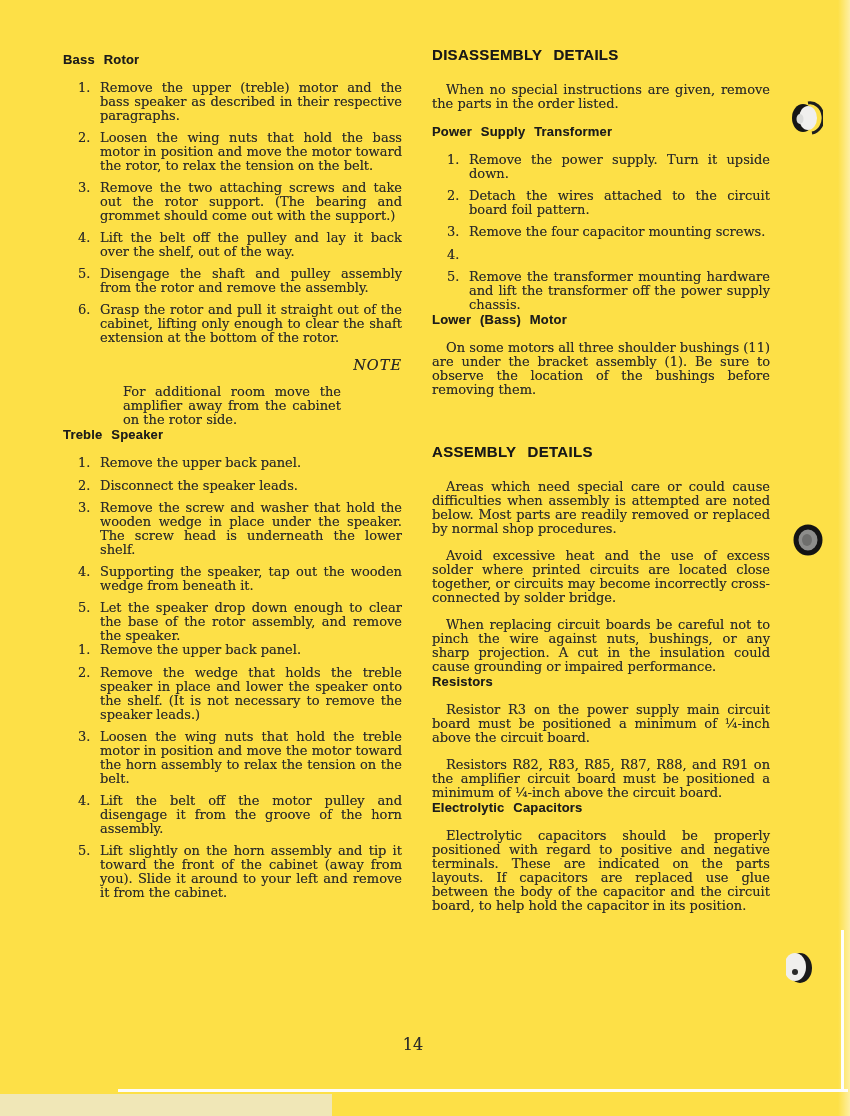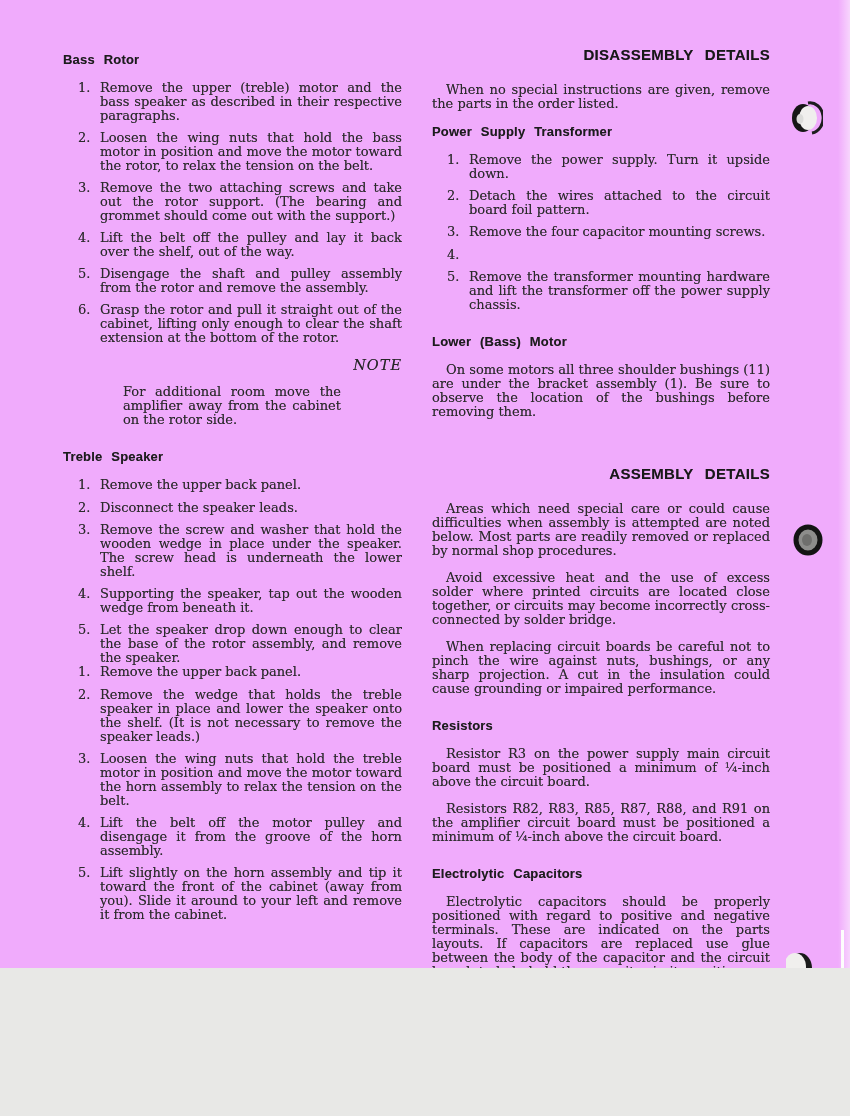--- a/index.html
+++ b/index.html
@@ -1,19 +1,19 @@
 <!DOCTYPE html>
 <html><head>
 <meta charset="utf-8">
 <style>
   html,body{margin:0;padding:0;background:#e8e8e6;}
   .page{
     position:relative;
-    width:850px;height:968px;
-    background:#f0abfc;
+    width:850px;height:1116px;
+    background:#fde047;
     overflow:hidden;
     font-family:"DejaVu Serif", serif;
     color:#2b2b2b;
   }
   
   .col{position:absolute;top:0;}
   .col-left{left:63px;top:52px;width:339px;}
   .col-right{left:432px;top:47px;width:338px;}
 
   
@@ -27,28 +27,28 @@
   .para.last{margin-bottom:0;}
 
   
   .shead{
     font-family:"Liberation Sans", sans-serif;
     font-weight:bold;font-size:13px;line-height:15px;
     color:#1c1c1c;letter-spacing:.2px;word-spacing:5px;
     margin:0 0 14px 0;
     text-shadow:0 0 .4px rgba(0,0,0,.4);
   }
-  .shead.gap-top{margin-top:22px;}
+  .shead.gap-top{}
   .shead.gap-top-lg{margin-top:24px;}
 
   
   .mhead{
     font-family:"Liberation Sans", sans-serif;
     font-weight:bold;font-size:15px;line-height:16px;
-    text-align:right;color:#181818;
+    text-align:left;color:#181818;
     letter-spacing:.3px;word-spacing:7px;
     margin:0 0 20px 0;
     text-shadow:0 0 .4px rgba(0,0,0,.4);
   }
   .mhead.gap-top-xl{margin-top:47px;}
 
   
   .nlist{list-style:none;margin:0 0 0 0;padding:0;}
   .nlist li{display:flex;margin:0 0 8px 0;}
   .nlist li:last-child{margin-bottom:0;}

